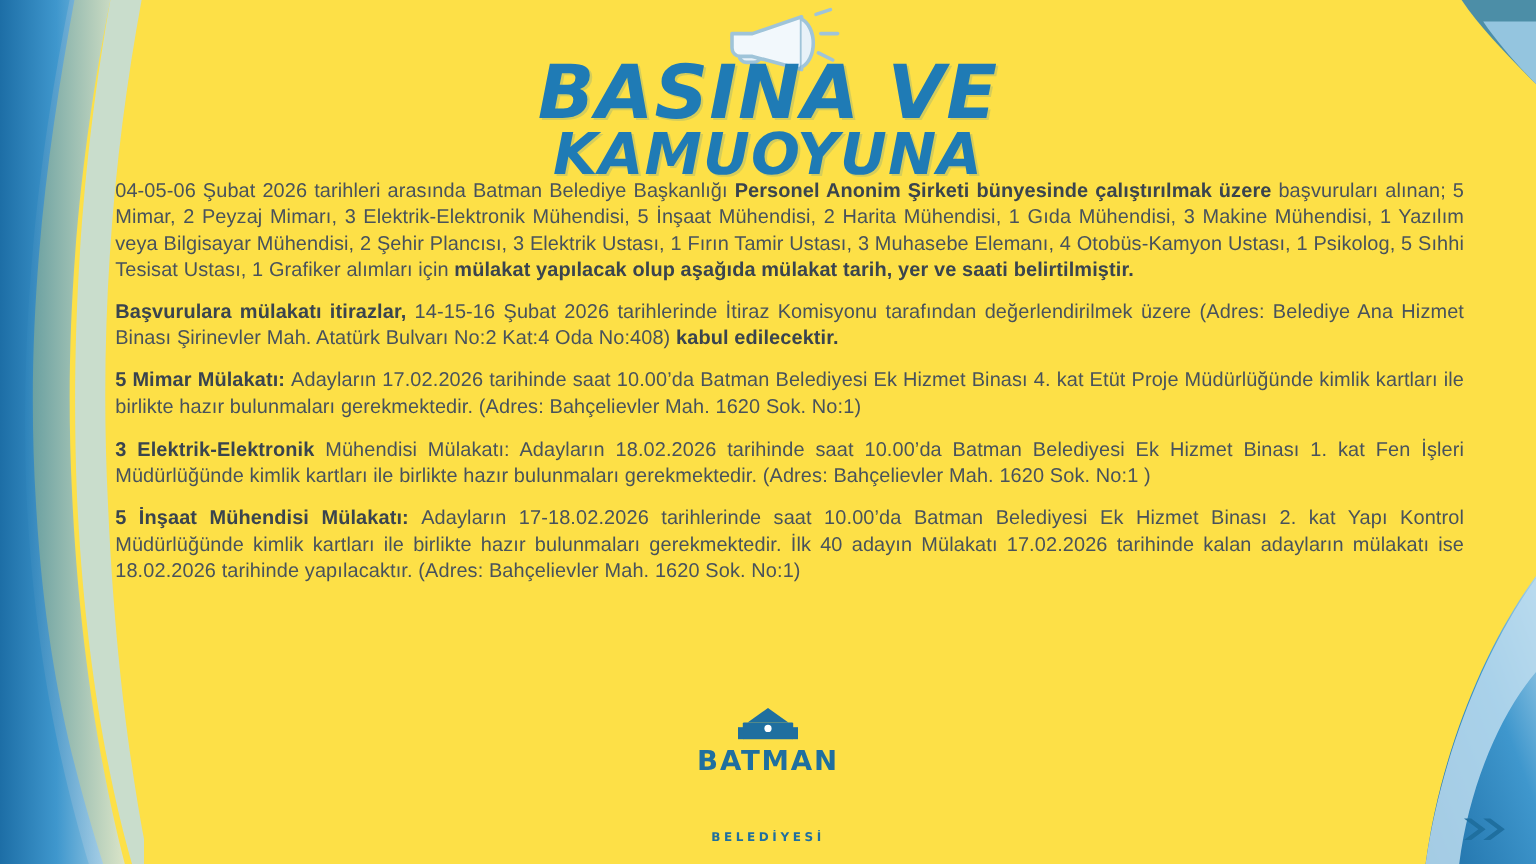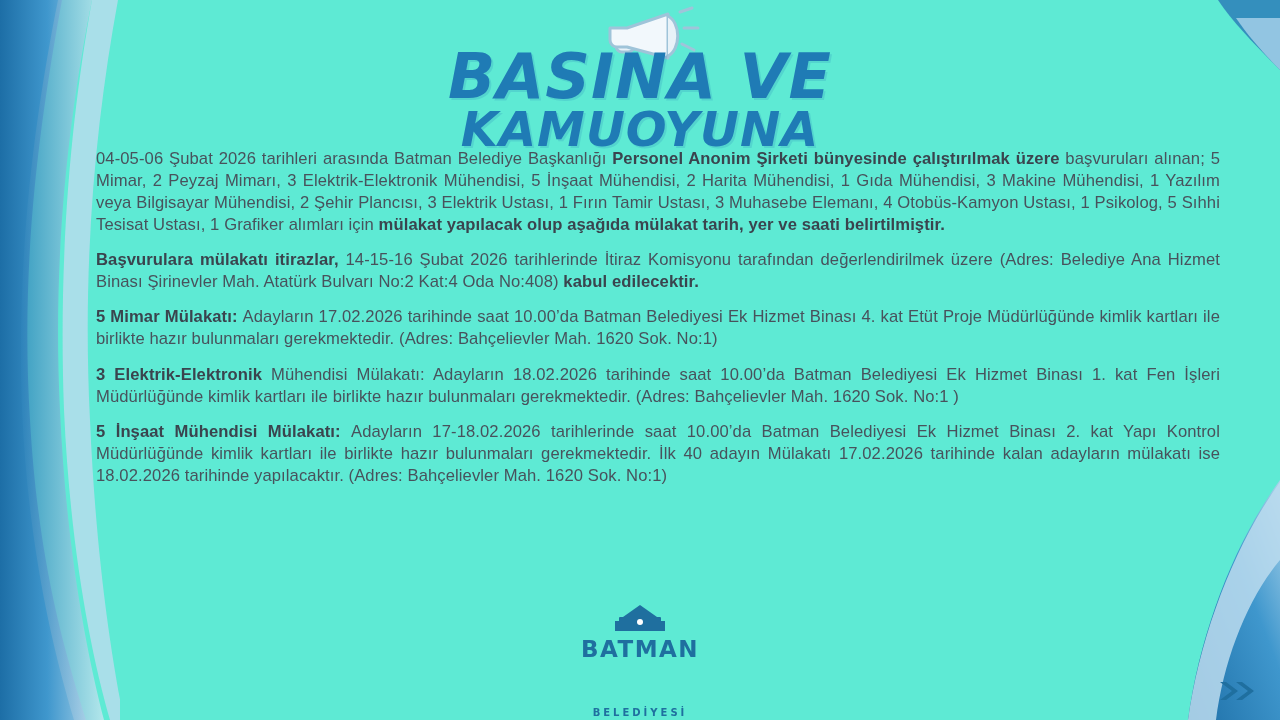--- a/index.html
+++ b/index.html
@@ -4,21 +4,21 @@
 <style>
   html, body {
     margin: 0;
     padding: 0;
     background: #ffffff;
   }
   .page {
     position: relative;
     width: 1280px;
     height: 720px;
-    background: #5eead4;
+    background: #fde047;
     overflow: hidden;
     font-family: "Liberation Sans", sans-serif;
     color: #3d4a58;
   }
 
   
   .ribbon-left {
     position: absolute;
     left: 0; top: 0;
     width: 120px; height: 720px;
@@ -83,21 +83,21 @@
     letter-spacing: 0.1px;
   }
   p.para:last-child { margin-bottom: 0; }
   .b { font-weight: bold; color: #3a444e; }
 
   
   .footer-logo {
     position: absolute;
     left: 50%;
     transform: translateX(-50%);
-    bottom: 0;
+    bottom: 14px;
     width: 190px;
     text-align: center;
   }
   .logo-mark {
     width: 54px; height: 30px;
     margin: 0 auto 1px auto;
   }
   .logo-name {
     font-family: "DejaVu Sans", sans-serif;
     font-weight: bold;

